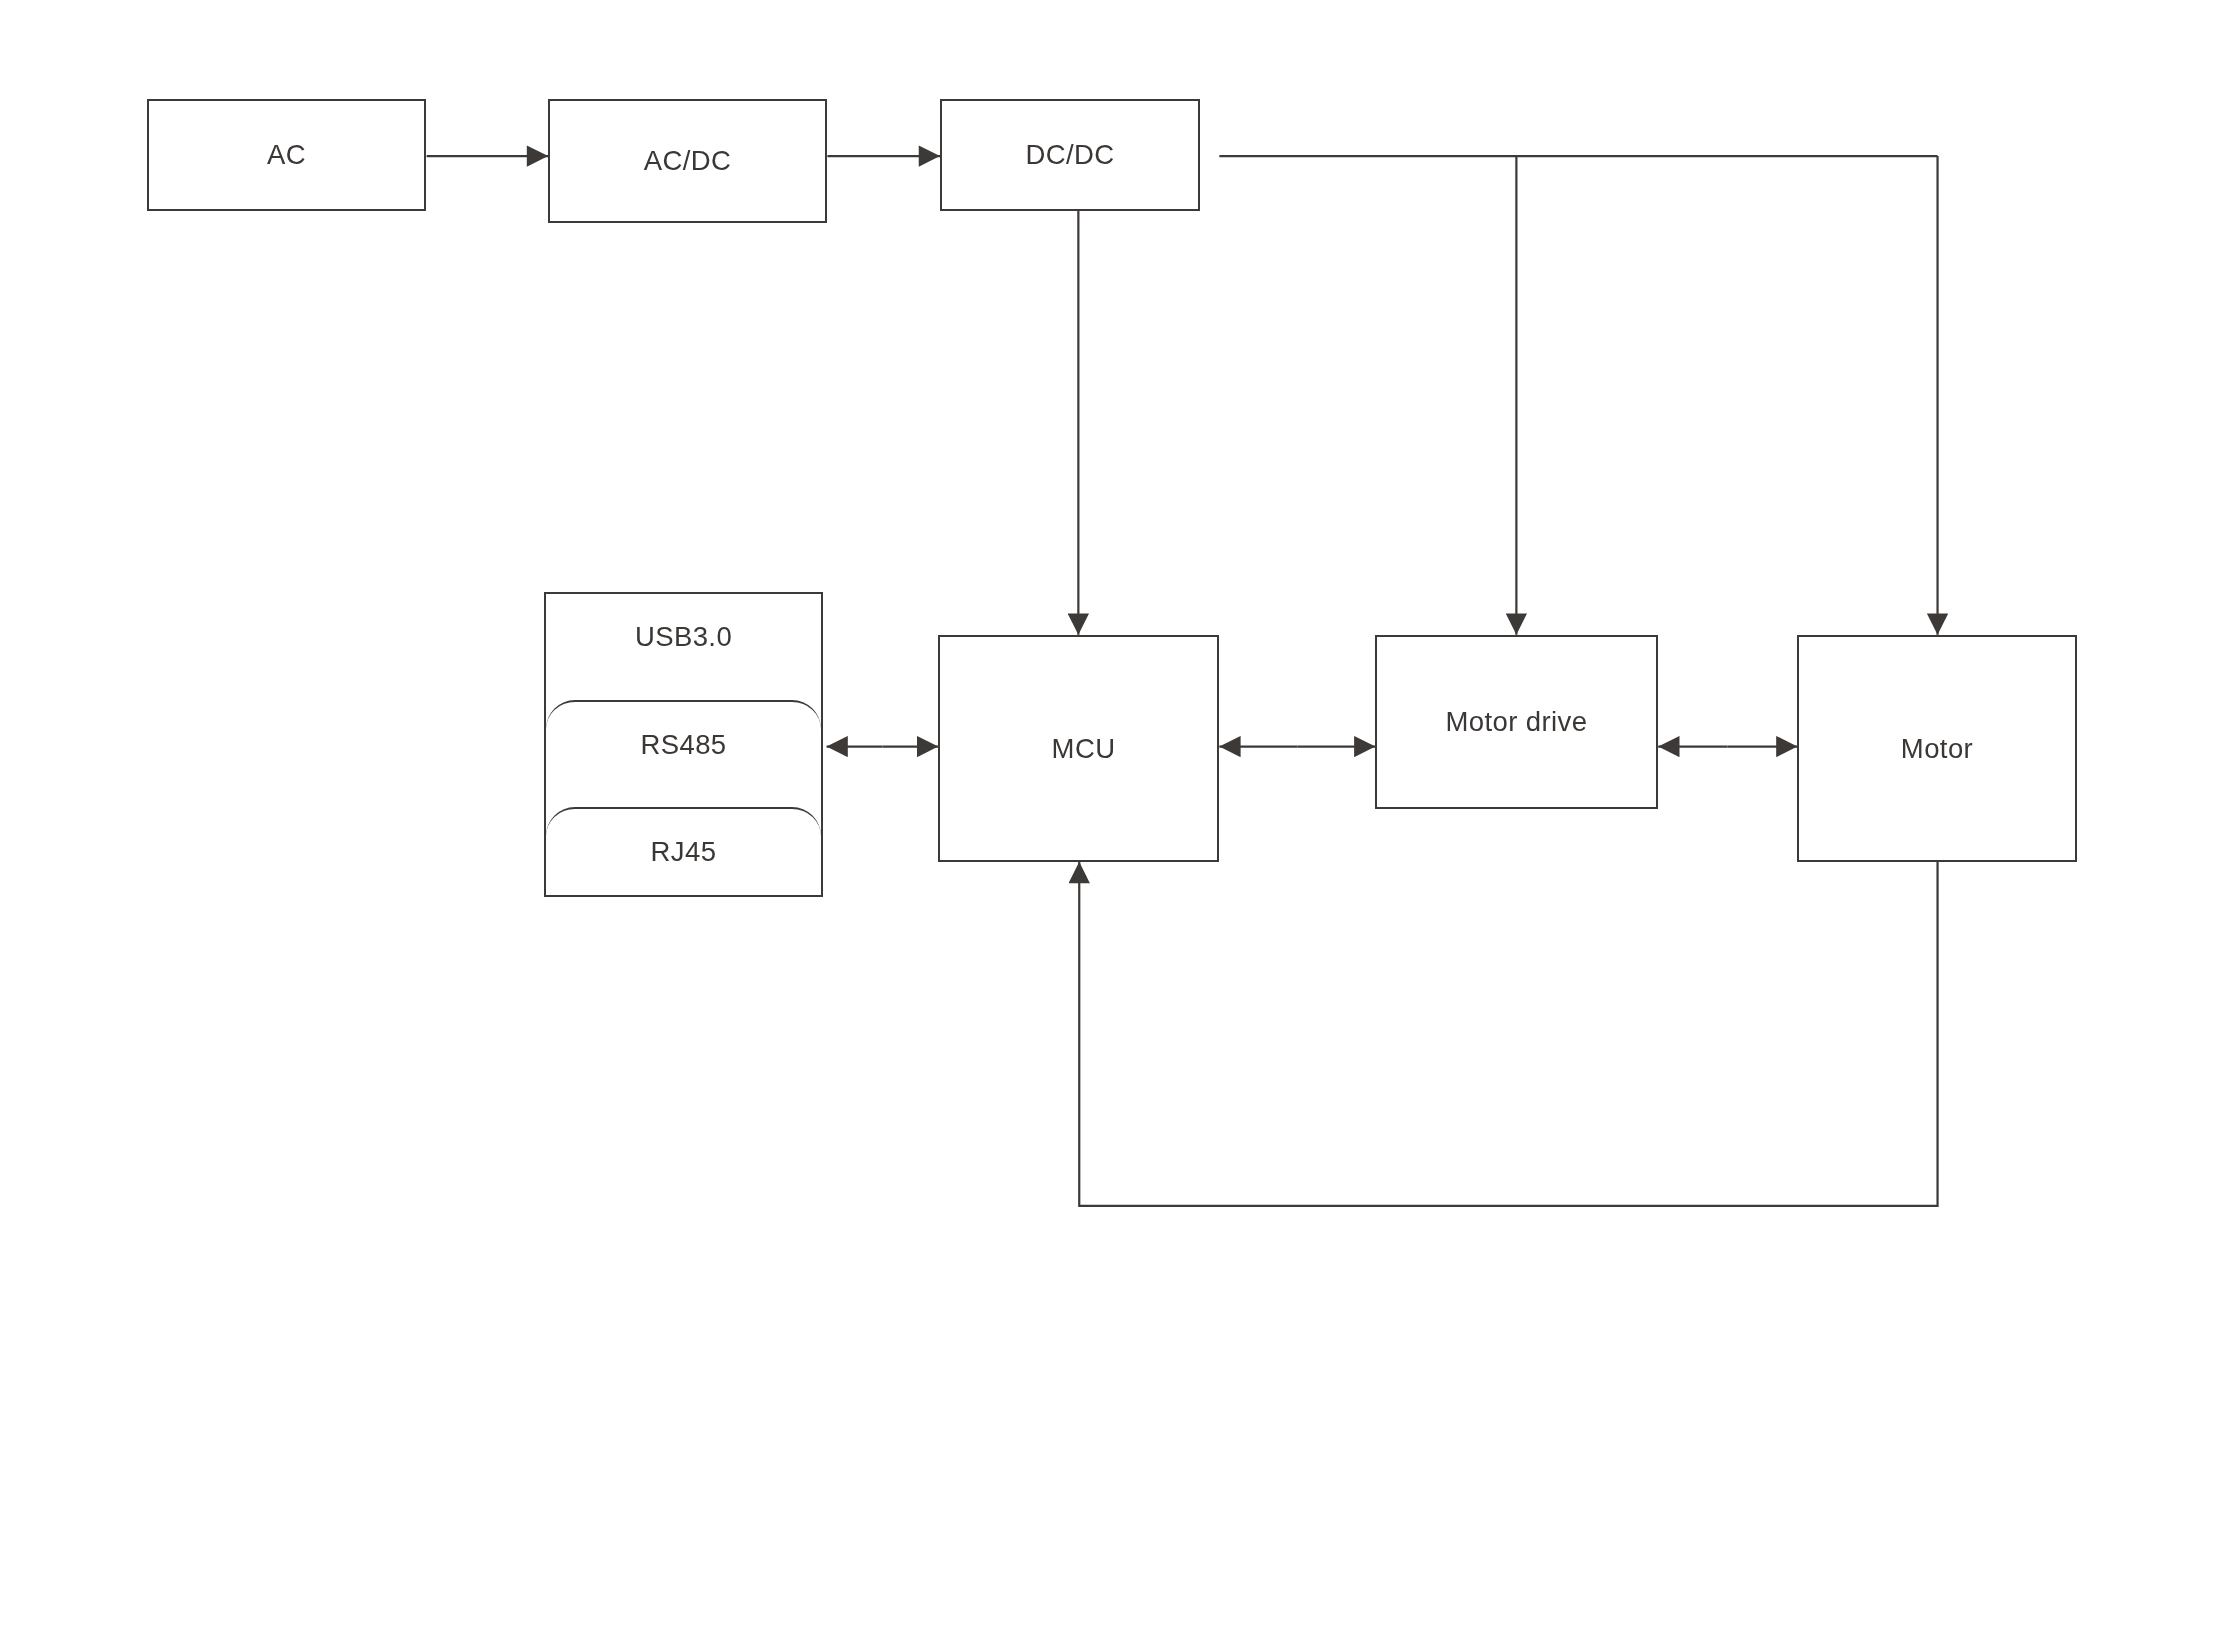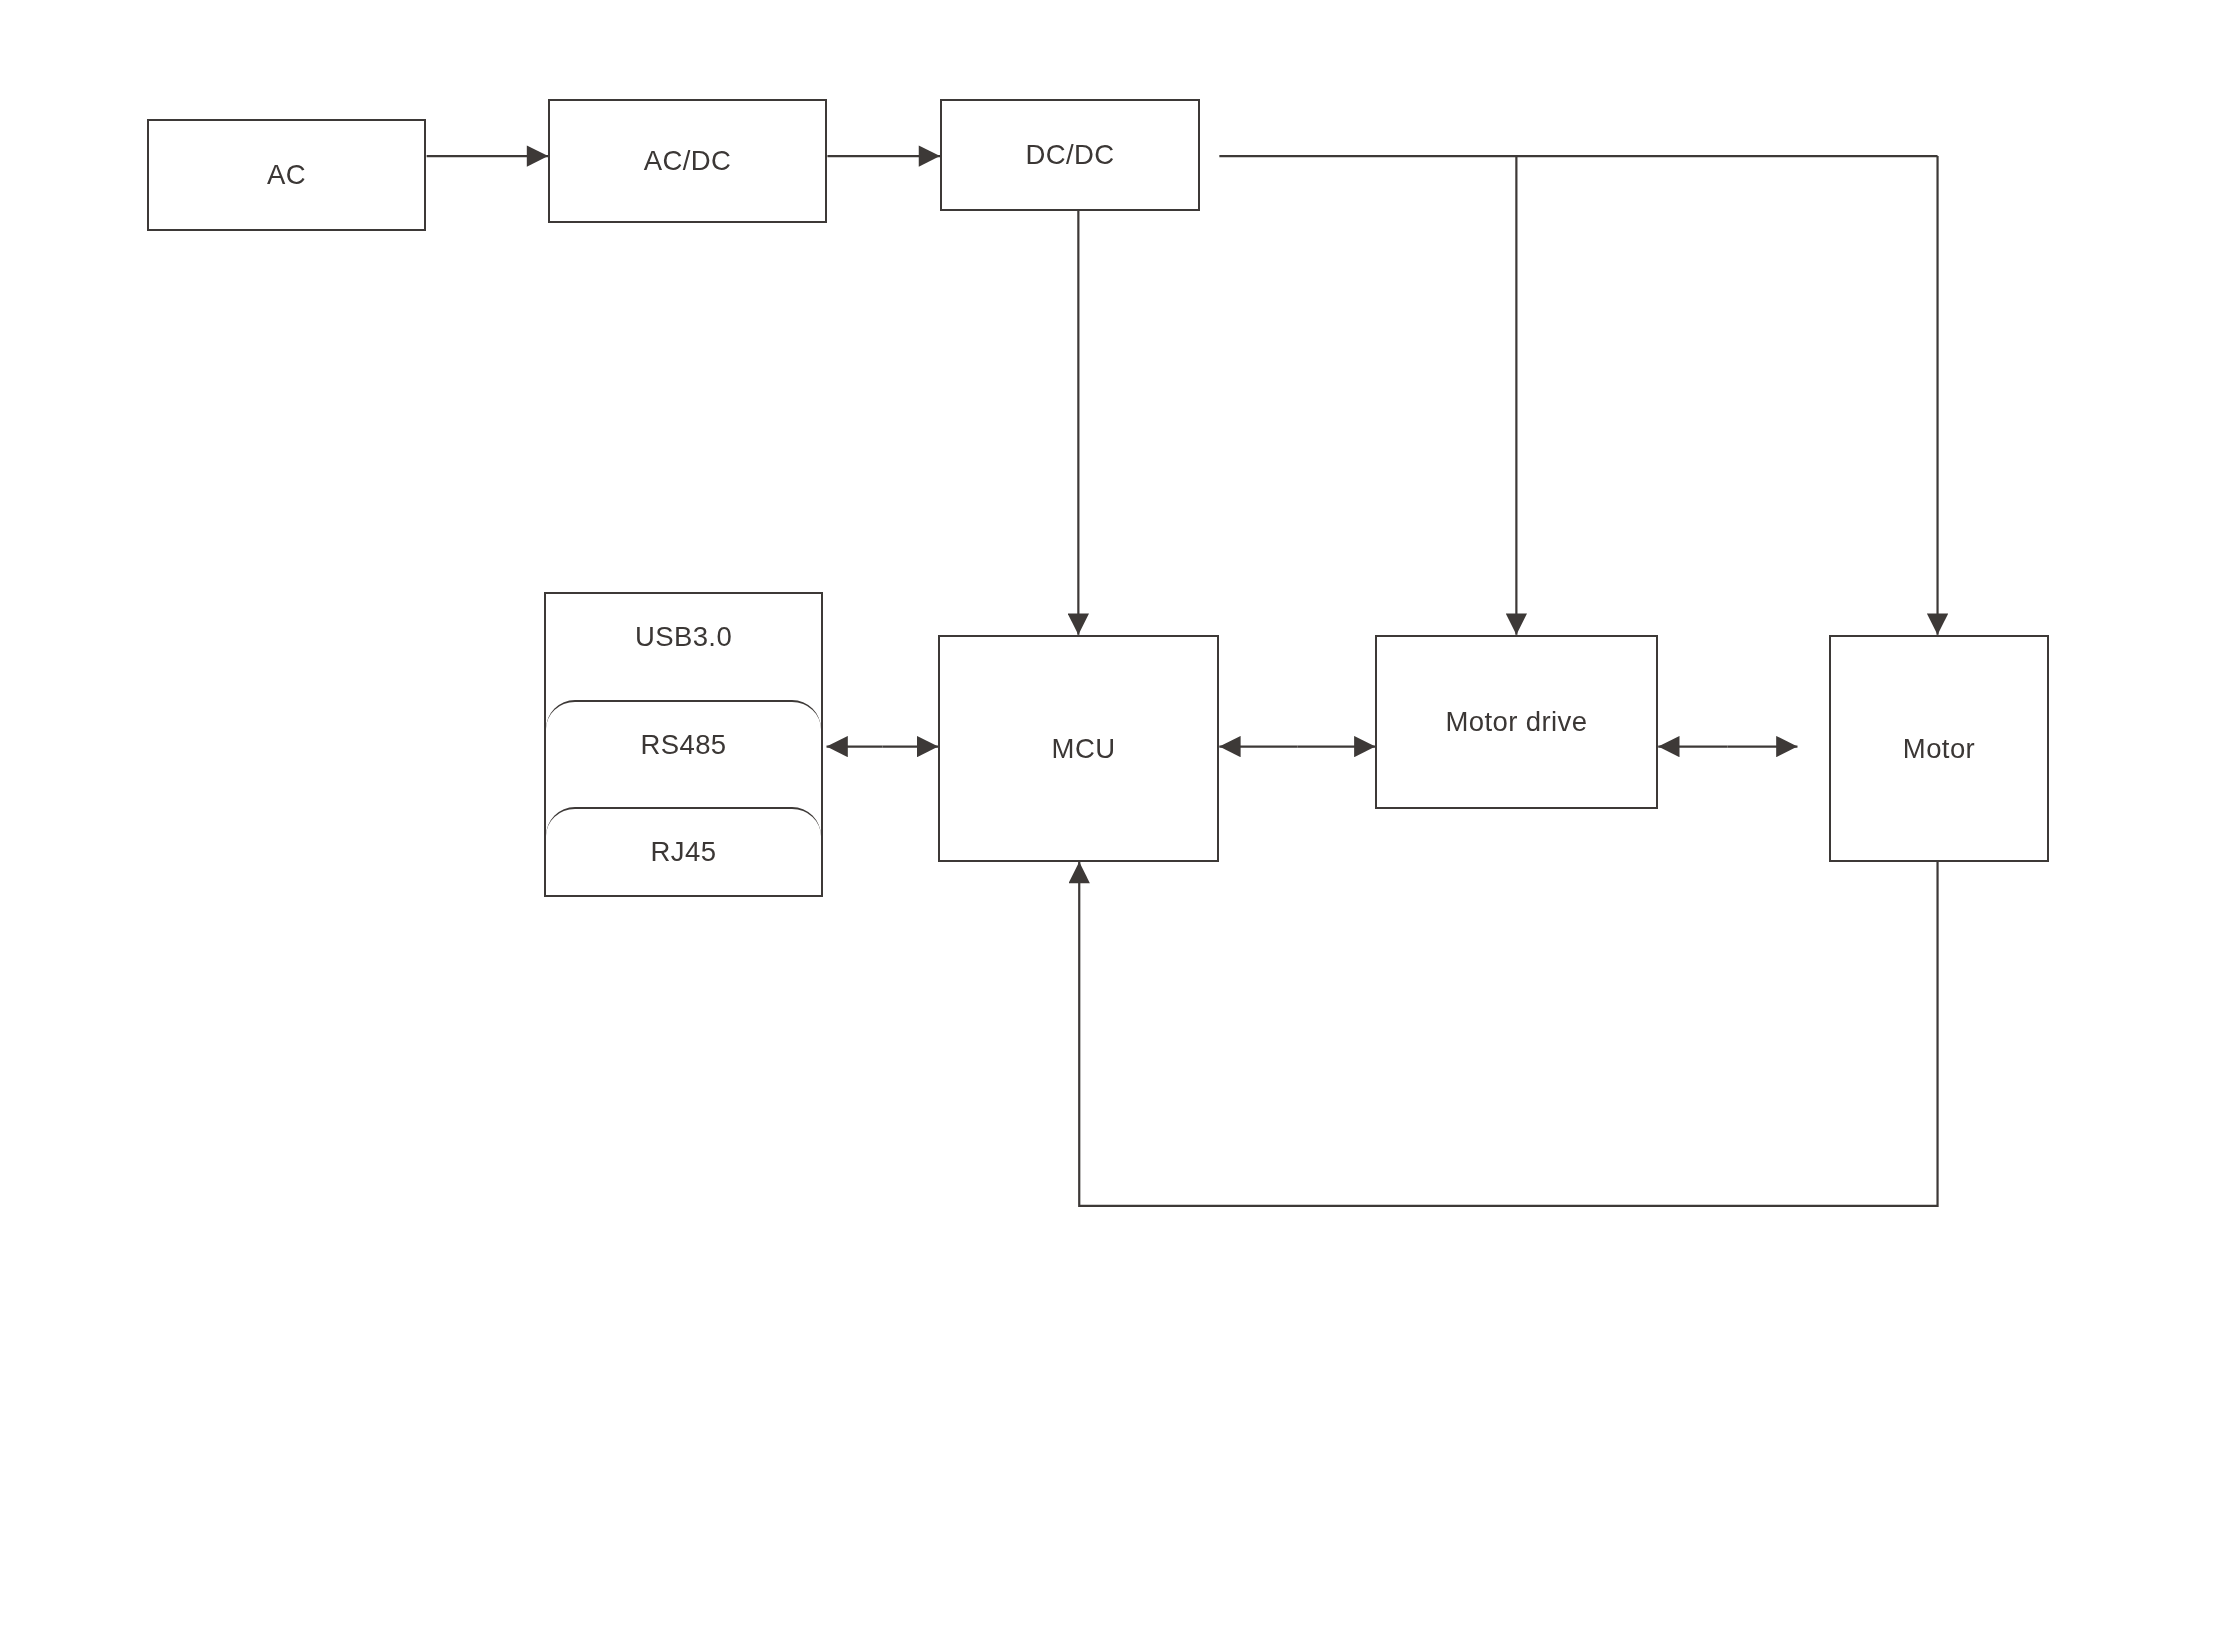--- a/index.html
+++ b/index.html
@@ -91,21 +91,21 @@
     </g>
 
     <g>
       <path d="M1948,842 H1870" stroke="#3d3937" stroke-width="2.5" fill="none" marker-end="url(#arrow)"></path>
       <path d="M1948,842 H2027" stroke="#3d3937" stroke-width="2.5" fill="none" marker-end="url(#arrow)"></path>
     </g>
 
     <path d="M2185,972 V1360 H1217 V972" stroke="#3d3937" stroke-width="2.5" fill="none" marker-end="url(#arrow)"></path>
   </svg>
 
-  <div class="box" style="left:147px; top:99px; width:279px; height:112px;margin-top:20px;">
+  <div class="box" style="left:147px; top:99px; width:279px; height:112px;">
     <span>AC</span>
   </div>
 
   <div class="box" style="left:548px; top:99px; width:279px; height:124px;">
     <span>AC/DC</span>
   </div>
 
   <div class="box" style="left:940px; top:99px; width:260px; height:112px;">
     <span>DC/DC</span>
   </div>
@@ -123,18 +123,18 @@
   </div>
 
   <div class="box" style="left:938px; top:635px; width:281px; height:227px;padding-left:10px;">
     <span>MCU</span>
   </div>
 
   <div class="box" style="left:1375px; top:635px; width:283px; height:174px;">
     <span>Motor drive</span>
   </div>
 
-  <div class="box" style="left:1797px; top:635px; width:220px; height:227px;margin-left:32px;">
+  <div class="box" style="left:1797px; top:635px; width:280px; height:227px;">
     <span>Motor</span>
   </div>
 
 </div>
 
 
 </body></html>

